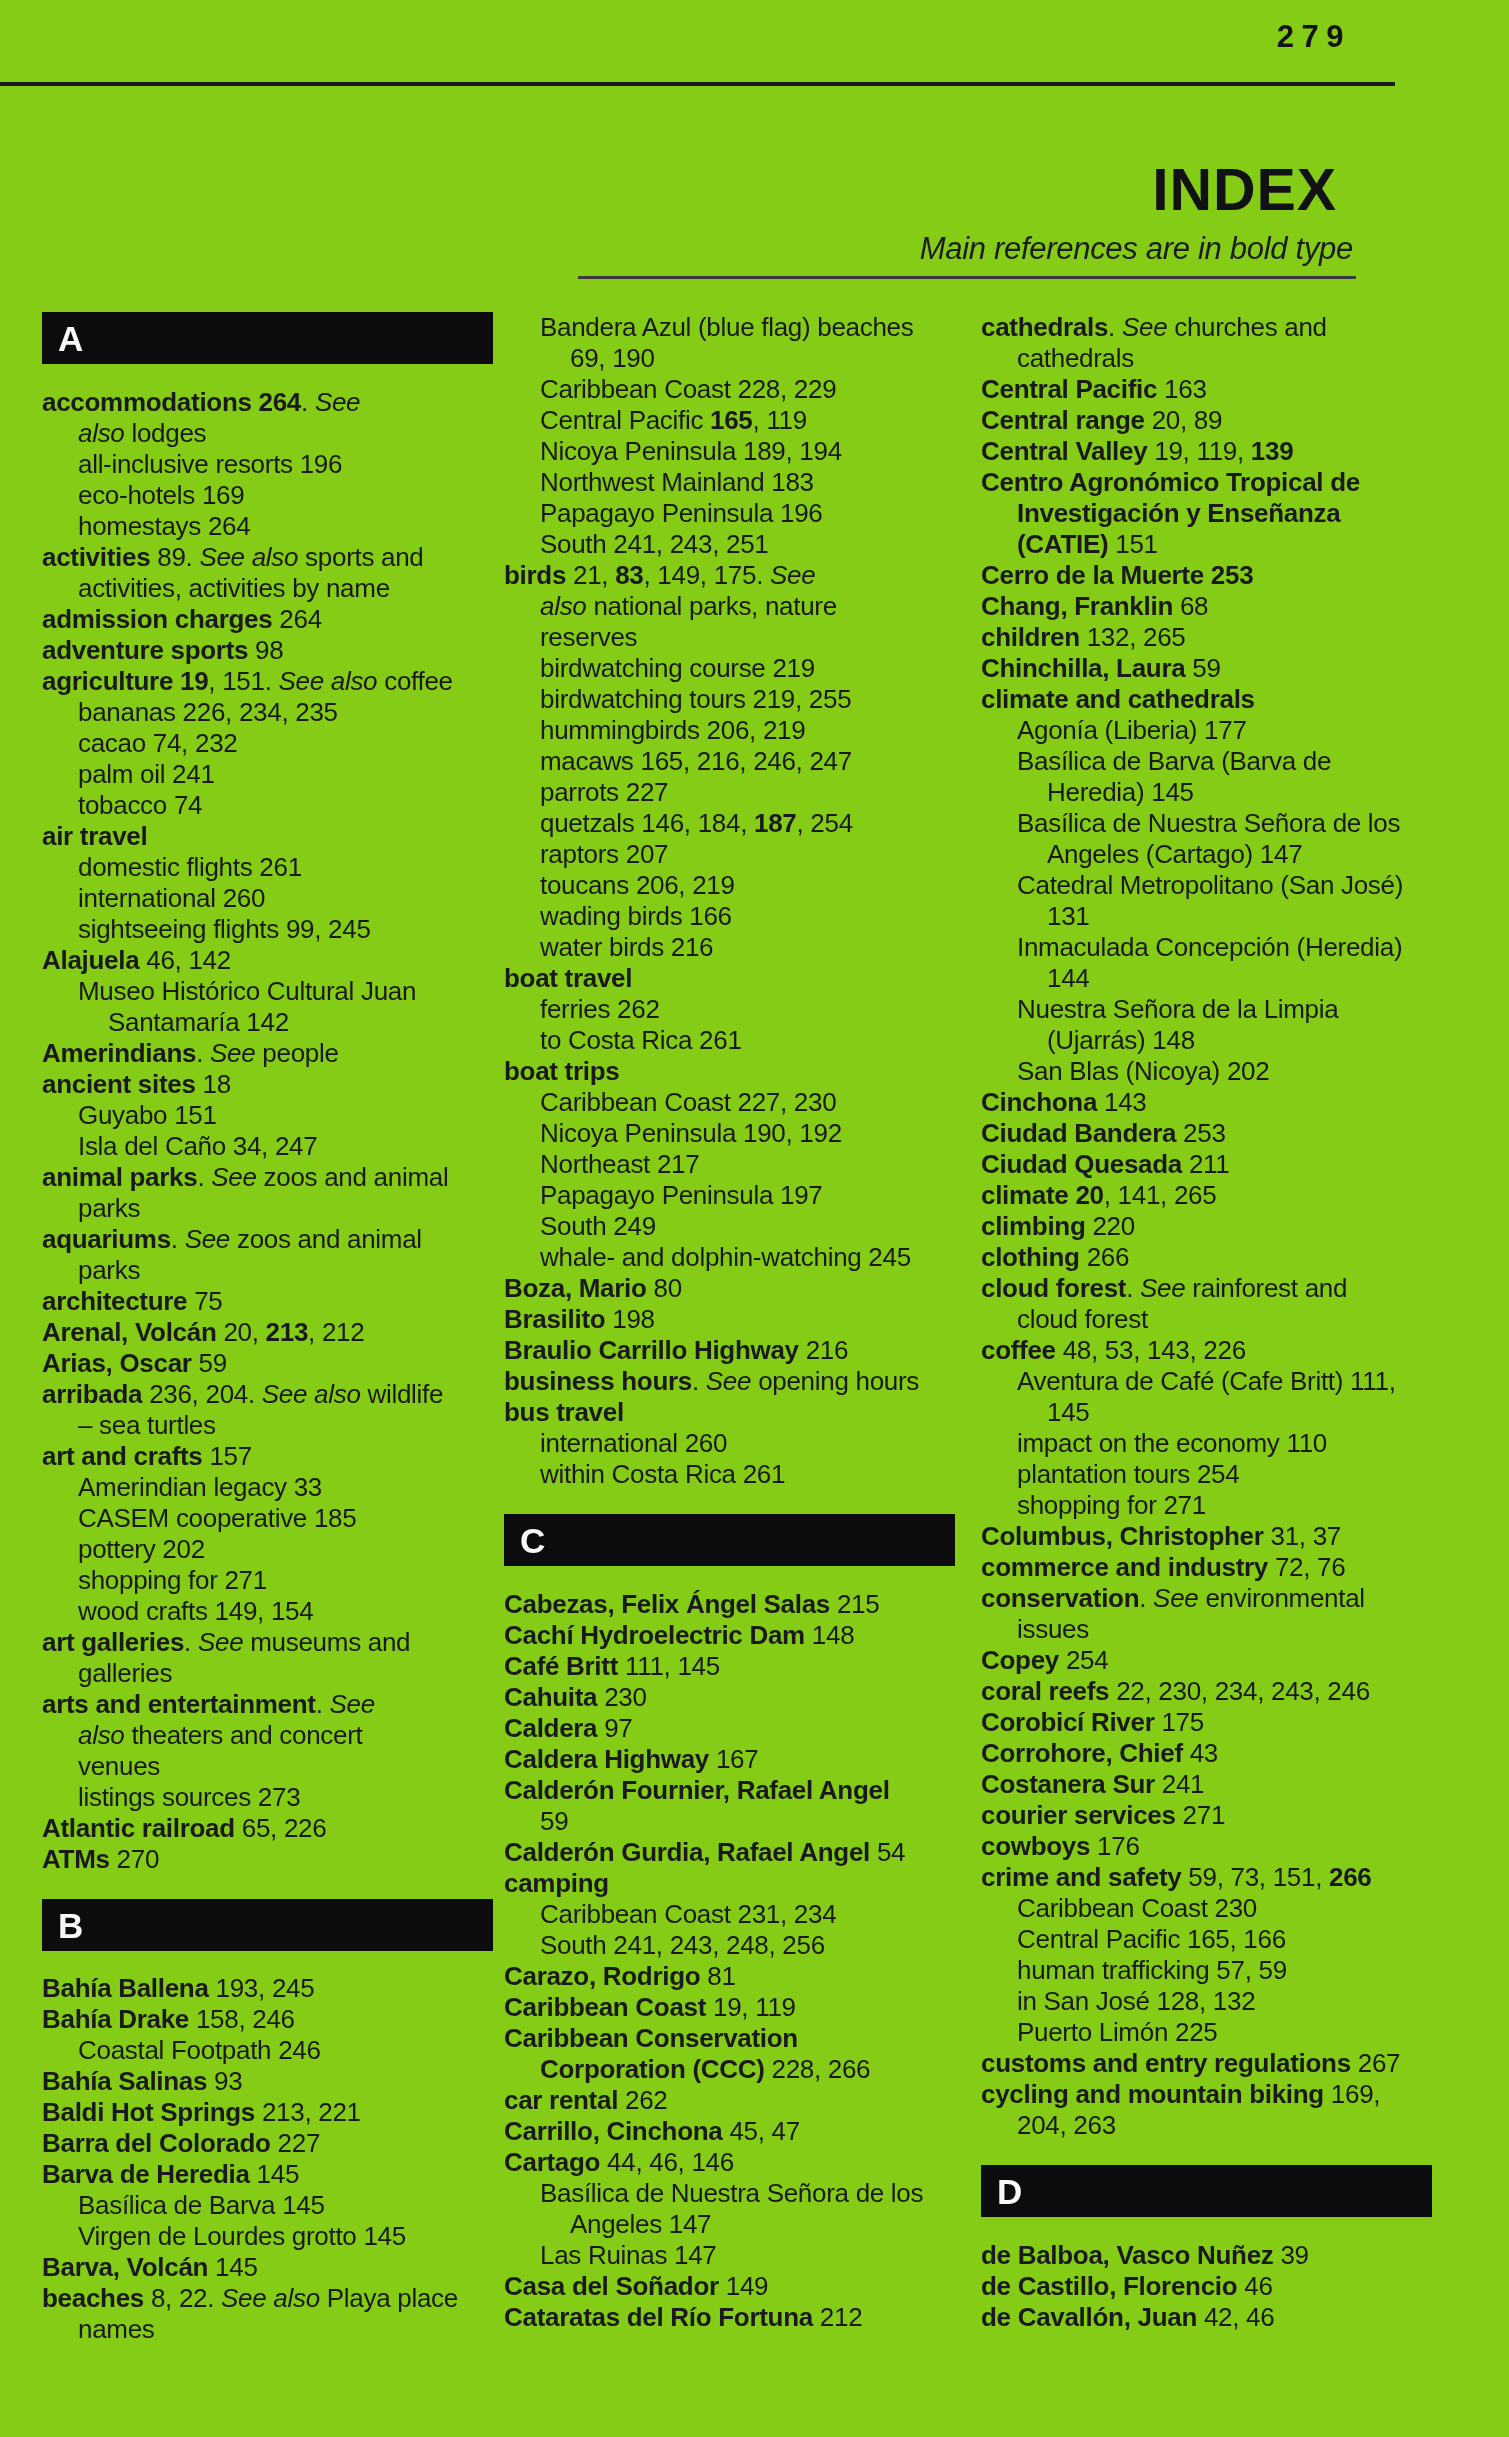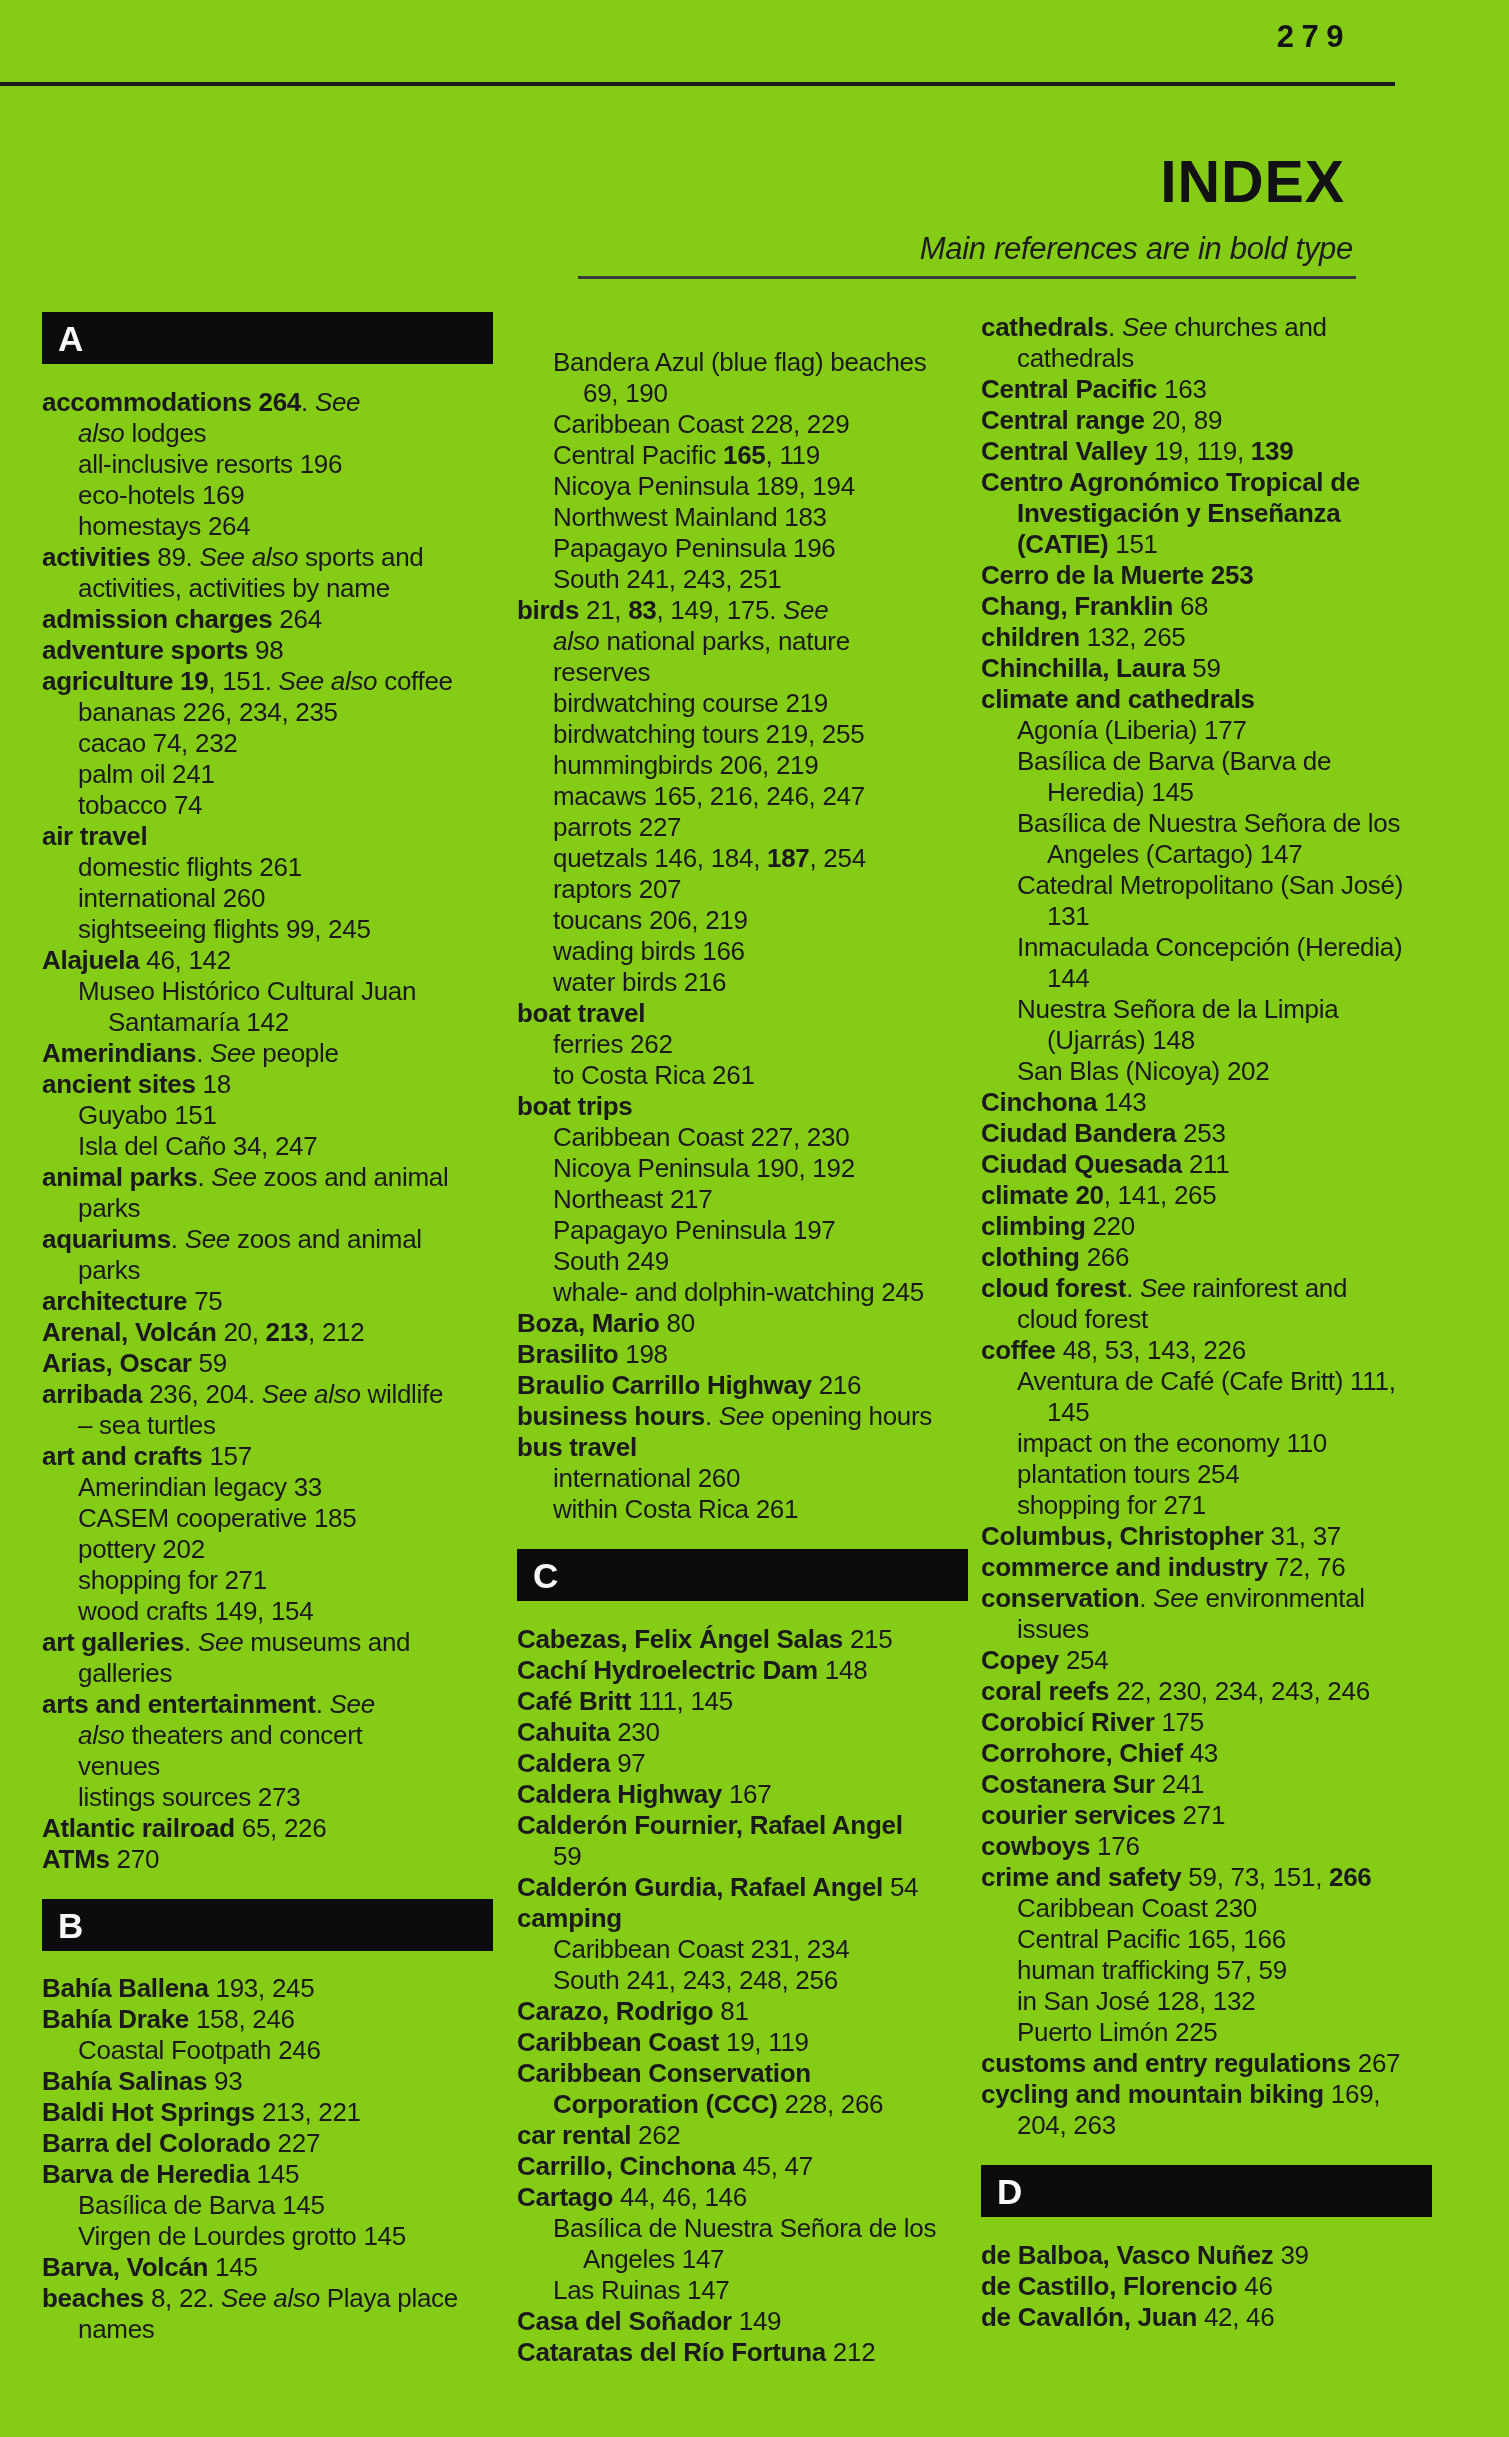--- a/index.html
+++ b/index.html
@@ -19,21 +19,21 @@
     font-size:59px; font-weight:bold; letter-spacing:0.9px; color:#121214;
   }
   .page-subtitle {
     position:absolute; top:231px; right:156px;
     font-size:31px; font-style:italic; color:#1d1d20; letter-spacing:-0.3px;
   }
   .subtitle-rule { position:absolute; top:276px; left:578px; width:778px; height:2.8px; background:#3a3a3e; }
 
   .col { position:absolute; top:312px; width:451px; }
   .col-1 { left:42px; }
-  .col-2 { left:517px;margin-top:35px; }
+  .col-2 { left:504px; }
   .col-3 { left:981px; }
 
   .line {
     white-space:nowrap; font-size:26px; line-height:31px;
     letter-spacing:-0.3px; color:#1a1a1d;
   }
   .indent-0 { padding-left:0; }
   .indent-1 { padding-left:36px; }
   .indent-2 { padding-left:66px; }
   .b { font-weight:bold; }
@@ -48,21 +48,21 @@
     color:#f8f8f8; font-weight:bold; font-size:35px; padding-left:16px; padding-top:2.8px;
     letter-spacing:0;
   }
 </style>
 </head>
 <body>
 
 <div class="page">
   <span class="page-number">279</span>
   <div class="top-rule"></div>
-  <h1 class="page-title" style="margin:8px;text-align:center;">INDEX</h1>
+  <h1 class="page-title" style="margin:16px;text-align:center;">INDEX</h1>
   <div class="page-subtitle">Main references are in bold type</div>
   <div class="subtitle-rule"></div>
   <div id="columns">
       <div class="col col-1">
         <div class="section-bar">
           <span class="section-letter">A</span>
         </div>
         <div class="line indent-0"><span class="b">accommodations 264</span><span>. </span><span class="i">See</span></div>
         <div class="line indent-1"><span class="i">also</span><span> lodges</span></div>
         <div class="line indent-1"><span>all-inclusive resorts 196</span></div>

